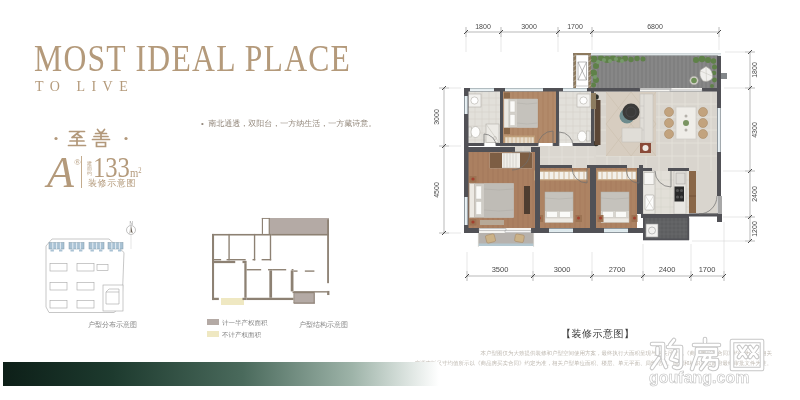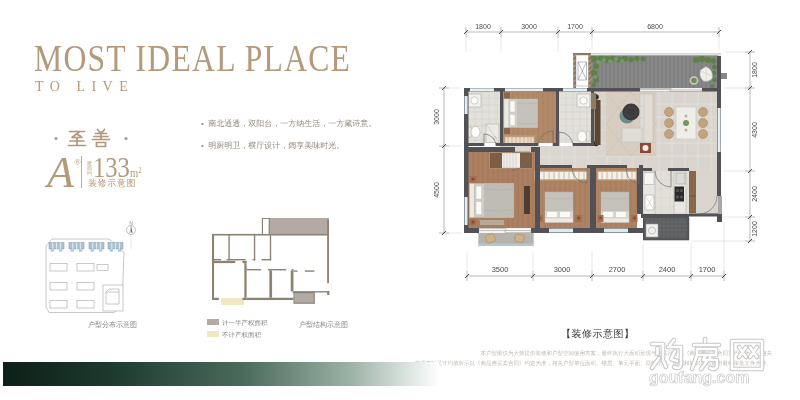--- a/index.html
+++ b/index.html
@@ -18,21 +18,20 @@
 <div class="abs" style="left:81px;top:156px;width:1px;height:32px;background:#c3ab8d"></div>
 
 <div class="abs gold" style="left:87px;top:161px;font-size:5px;line-height:5px;width:8px">建面约</div>
 
 <div class="abs gold" style="left:93px;top:150px;font-family:'Liberation Serif',serif;font-size:30px;white-space:nowrap;transform:scaleX(0.82);transform-origin:0 0">133<span style="font-size:13px">m<span style="font-size:8px;vertical-align:4px">2</span></span></div>
 
 <div class="abs gold" style="left:88px;top:177px;font-size:9px;letter-spacing:0.6px;white-space:nowrap">装修示意图</div>
 
 <div class="abs" style="left:201px;top:113px;width:175px;color:#94897d;font-size:8px;line-height:22px;white-space:nowrap">
 <div>•&nbsp; 南北通透，双阳台，一方纳生活，一方藏诗意。</div>
-<div>•&nbsp; 明厨明卫，横厅设计，阔享美味时光。</div>
 </div>
 
 <div class="abs" style="left:88px;top:320px;font-size:7px;color:#868686">户型分布示意图</div>
 
 <div class="abs" style="left:299px;top:320px;font-size:7px;color:#868686">户型结构示意图</div>
 
 <div class="abs" style="left:222px;top:319px;font-size:6.5px;color:#868686">计一半产权面积</div>
 
 <div class="abs" style="left:222px;top:331px;font-size:6.5px;color:#868686">不计产权面积</div>
 

